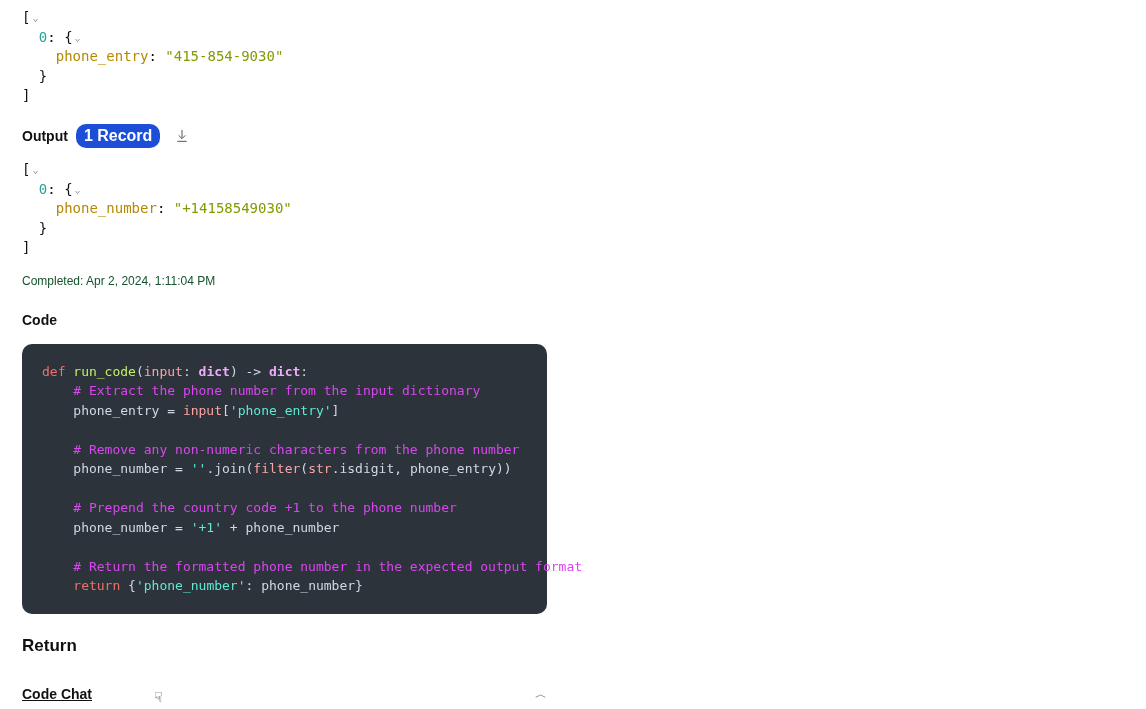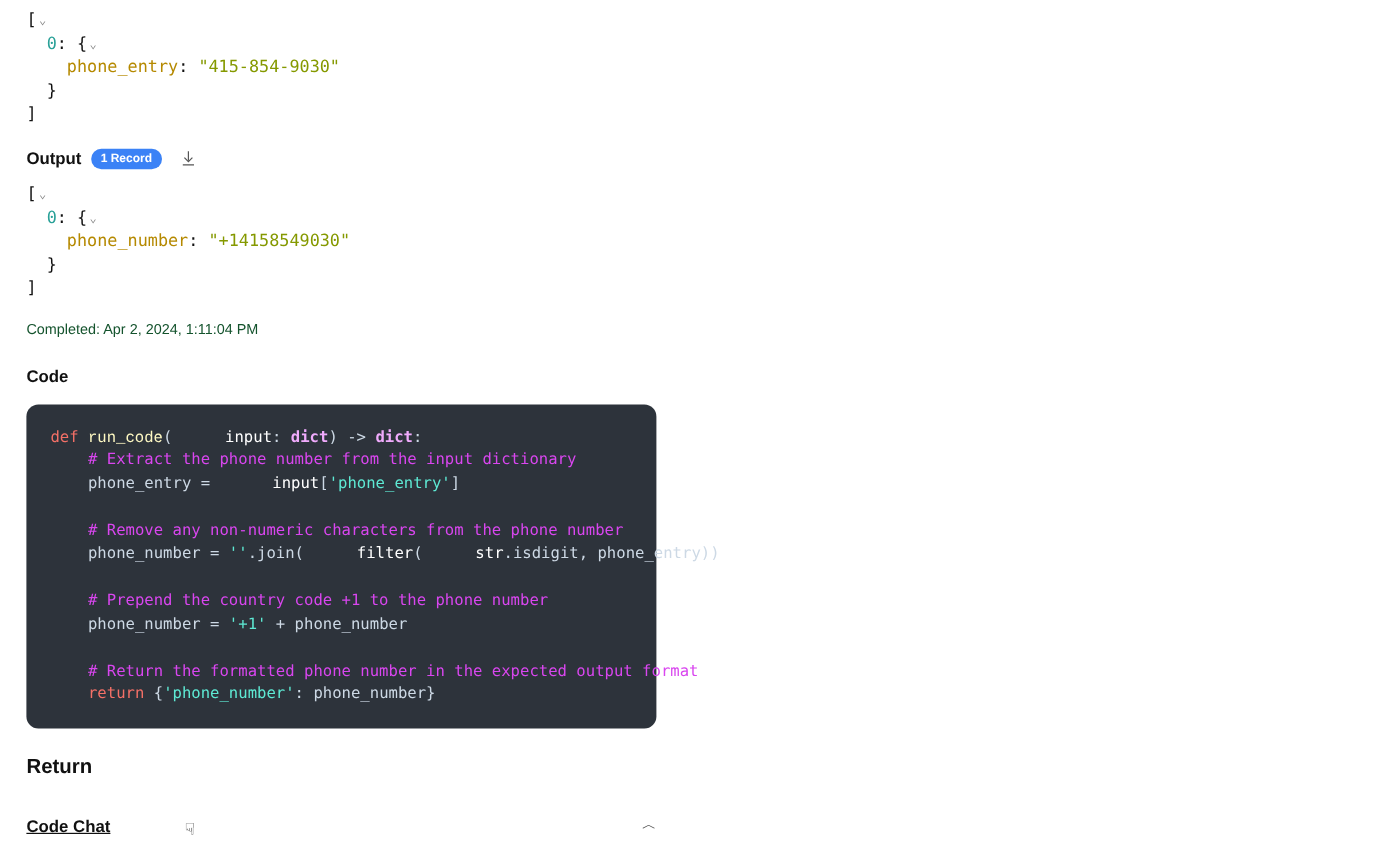--- a/index.html
+++ b/index.html
@@ -36,23 +36,23 @@
     align-items: center;
     gap: 8px;
     margin: 18px 0 12px 0;
   }
   .section-title {
     font-weight: 700;
     font-size: 14px;
     color: #111;
   }
   .badge {
-    background: #3b82f6;
+    background: #1d4ed8;
     color: #fff;
-    font-size: 10px;
+    font-size: 16px;
     font-weight: 700;
     padding: 3px 8px;
     border-radius: 10px;
   }
   .dl-icon {
     width: 16px; height: 16px;
     stroke: #555; stroke-width: 1.5;
     fill: none;
     cursor: pointer;
     margin-left: 6px;
@@ -68,33 +68,33 @@
     padding: 18px 20px;
     width: 525px;
     font-family: "SF Mono", Menlo, Monaco, Consolas, monospace;
     font-size: 13px;
     line-height: 1.5;
     color: #cdd9e5;
     margin-bottom: 22px;
   }
   .code-panel pre { white-space: pre; }
   .kw   { color: #f47067; }
-  .fn   { color: #fef9c3; font-family: Liberation Mono, monospace; }
+  .fn   { color: #bef264; }
   .typ  { color: #f0abfc; font-weight: bold; }
   .str2 { color: #5eead4; }
   .cm   { color: #d946ef; }
-  .bi   { color: #ffffff; margin-left: 44px; }
+  .bi   { color: #fca5a5; }
   .debug-title {
     font-weight: 700;
     font-size: 17px;
     margin: 10px 0 30px 0;
   }
   .chat-row {
     display: flex;
-    align-items: flex-end;
+    align-items: center;
     justify-content: space-between;
     width: 525px;
     margin-bottom: 18px;
   }
   .chat-title {
     font-weight: 700;
     font-size: 14px;
     text-decoration: underline;
   }
   .chat-chev {

